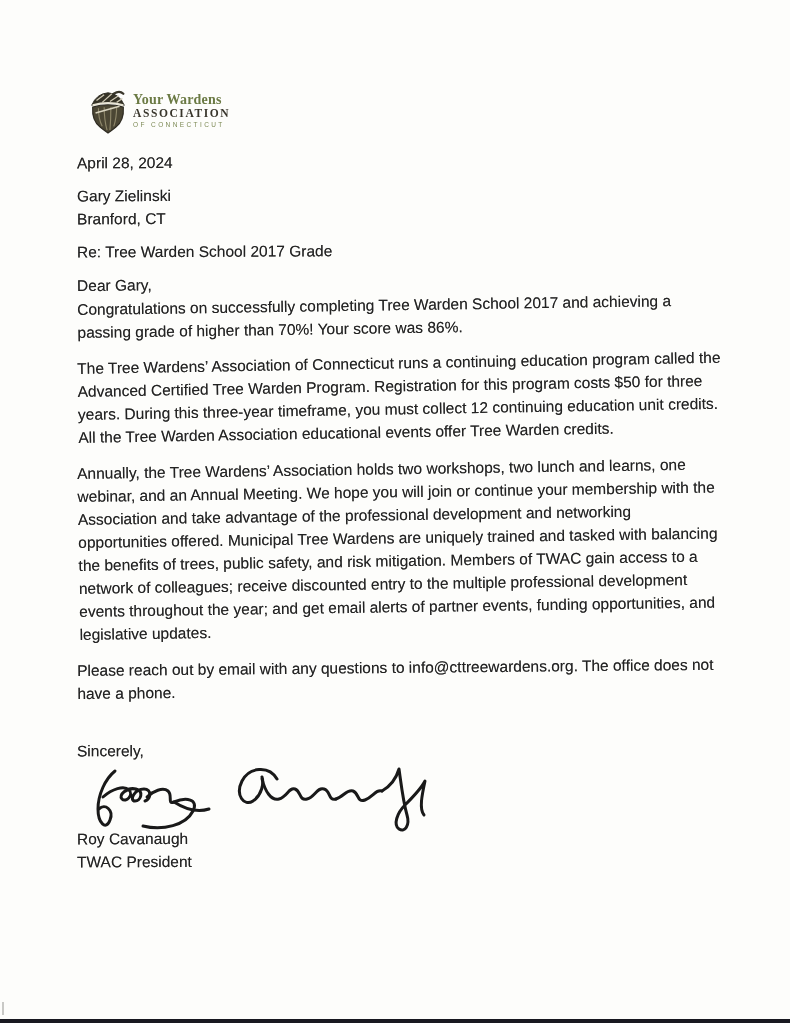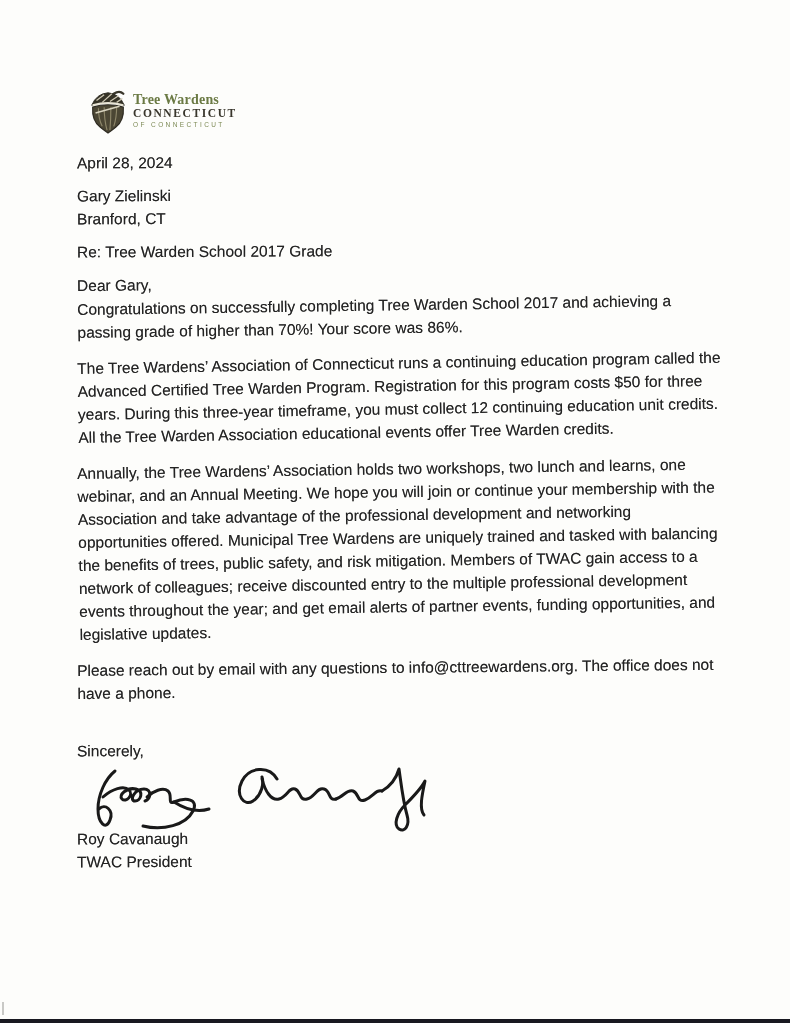--- a/index.html
+++ b/index.html
@@ -78,22 +78,22 @@
         <path d="M12,13 L20,7 M18,15 L28,6 M26,14 L35,8 M33,15 L39,11" stroke="#cfc9b4" stroke-width="1.3" fill="none"></path>
 
         <path d="M8,18 Q24,13 40,18" fill="none" stroke="#e8e4d4" stroke-width="2"></path>
 
         <path d="M8,20 Q7,34 16,41 Q21,45 24,47 Q27,45 32,41 Q41,34 40,20 Q24,15 8,20 Z" fill="#4b4634" stroke="#2e2b22" stroke-width="1.2"></path>
         <path d="M14,21 Q14,32 18,40 M20,20 Q20,33 23,44 M27,20 Q27,33 26,44 M33,20 Q33,31 30,40" stroke="#8d8669" stroke-width="1.2" fill="none"></path>
 
         <path d="M11,26 L36,19" stroke="#d8d3bf" stroke-width="1.6" fill="none"></path>
       </svg>
       <div class="logo-text">
-        <div class="logo-line1">Tree Wardens</div>
-        <div class="logo-line2">CONNECTICUT</div>
+        <div class="logo-line1">Your Wardens</div>
+        <div class="logo-line2">ASSOCIATION</div>
         <div class="logo-line3">OF CONNECTICUT</div>
       </div>
     </div>
 
     <div class="ln date-line r02">April 28, 2024</div>
 
     <div class="addr-block r02">
       <div class="ln">Gary Zielinski</div>
       <div class="ln">Branford, CT</div>
     </div>

